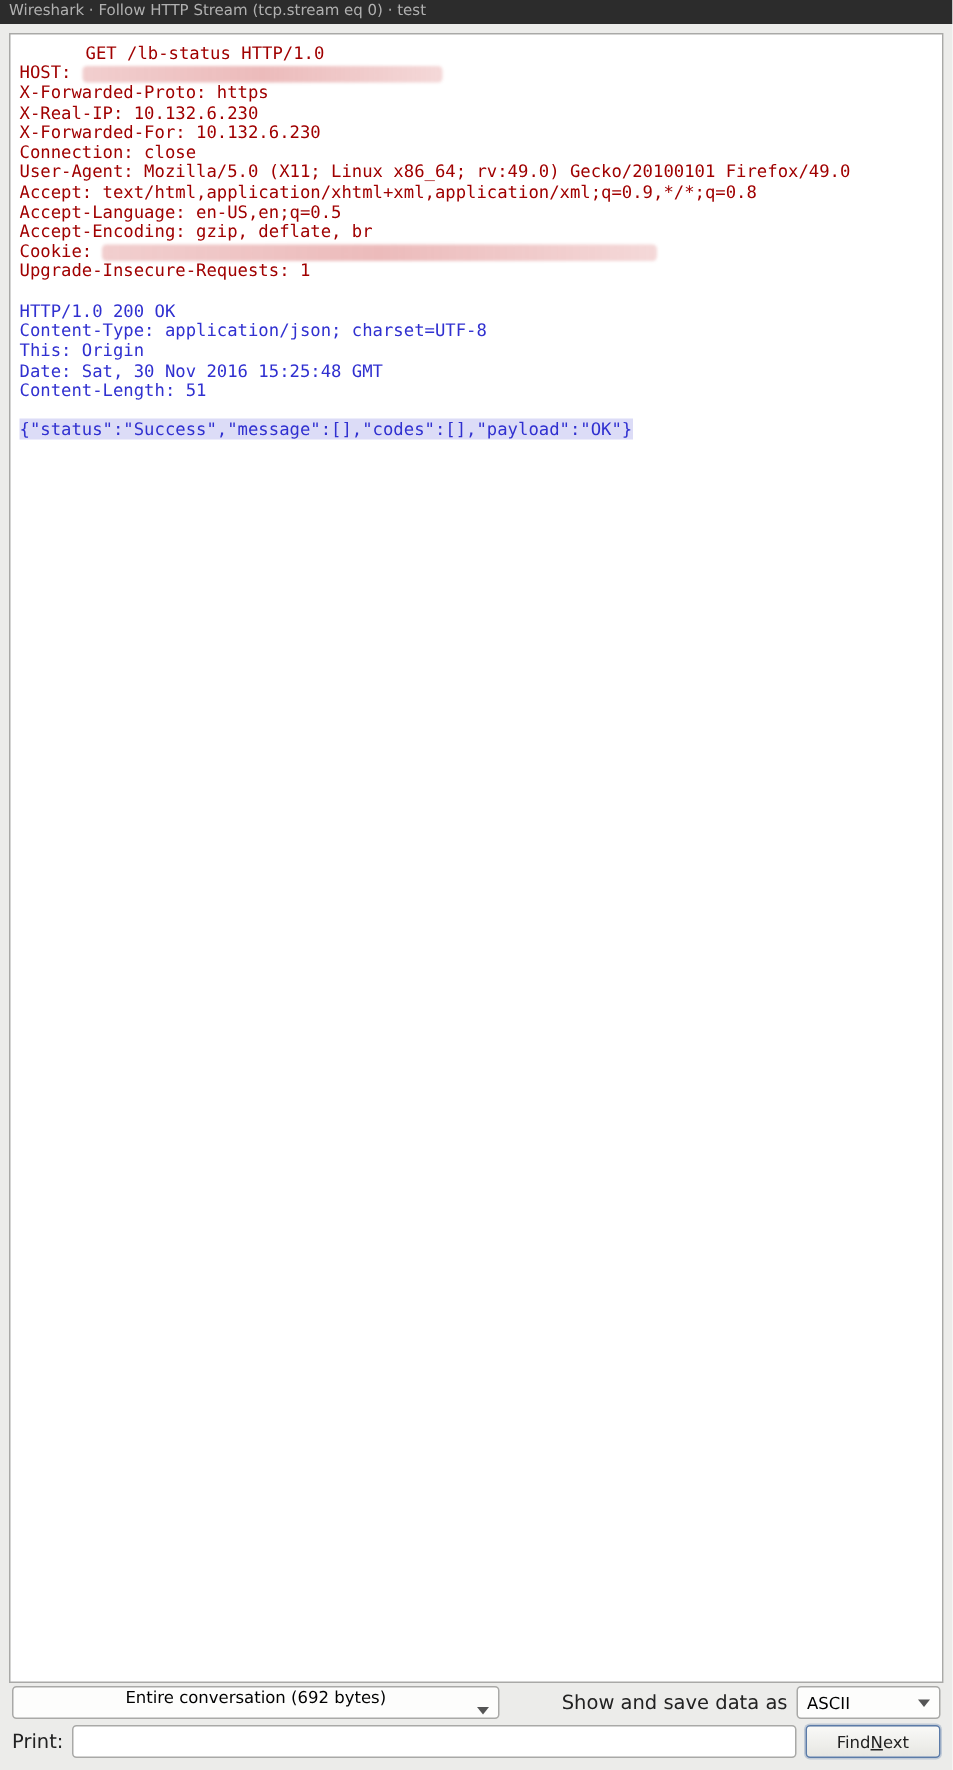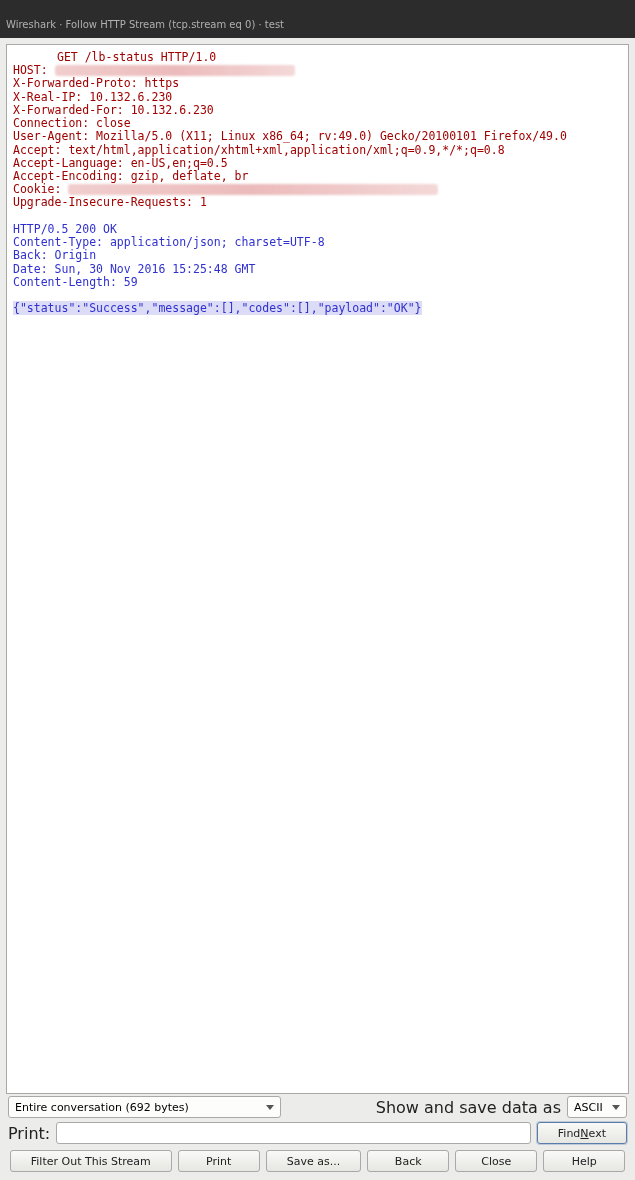--- a/index.html
+++ b/index.html
@@ -9,21 +9,21 @@
     background: #ececea;
     font-family: "DejaVu Sans", Arial, sans-serif;
     font-size: 11px;
     overflow: hidden;
     display: flex;
     flex-direction: column;
   }
   .titlebar {
     background: #2c2c2c;
     color: #b0b0b0;
-    padding: 19px 6px;
+    padding: 2px 6px;
     font-size: 10px;
     height: 16px;
     line-height: 12px;
   }
   .content-area {
     flex: 1;
     padding: 6px;
     display: flex;
     flex-direction: column;
     min-height: 0;
@@ -79,24 +79,24 @@
     position: relative;
     cursor: pointer;
   }
   .select .arrow {
     margin-left: auto;
     width: 0; height: 0;
     border-left: 4px solid transparent;
     border-right: 4px solid transparent;
     border-top: 5px solid #555;
   }
-  .select.wide { width: 273px; }
-  .select.small { width: 60px; text-align: right; }
+  .select.wide { width: 325px; flex-direction: column; }
+  .select.small { width: 96px; text-align: right; }
   .spacer { flex: 1; }
-  .label { font-size: 16px; color: #222; }
+  .label { font-size: 13px; color: #222; }
   .input {
     flex: 1;
     background: #fff;
     border: 1px solid #a9a9a7;
     border-radius: 3px;
     height: 22px;
     padding: 0 4px;
     font-size: 11px;
   }
   .btn {
@@ -138,25 +138,25 @@
 <span>X-Real-IP: 10.132.6.230</span>
 <span>X-Forwarded-For: 10.132.6.230</span>
 <span>Connection: close</span>
 <span>User-Agent: Mozilla/5.0 (X11; Linux x86_64; rv:49.0) Gecko/20100101 Firefox/49.0</span>
 <span>Accept: text/html,application/xhtml+xml,application/xml;q=0.9,*/*;q=0.8</span>
 <span>Accept-Language: en-US,en;q=0.5</span>
 <span>Accept-Encoding: gzip, deflate, br</span>
 <span>Cookie: </span><span class="blur blur2"></span>
 <span>Upgrade-Insecure-Requests: 1</span>
 </span>
-<span class="res"><span>HTTP/0.5 200 OK</span>
+<span class="res"><span>HTTP/1.0 200 OK</span>
 <span>Content-Type: application/json; charset=UTF-8</span>
-<span>Back: Origin</span>
-<span>Date: Sun, 30 Nov 2016 15:25:48 GMT</span>
-<span>Content-Length: 59</span>
+<span>This: Origin</span>
+<span>Date: Sat, 30 Nov 2016 15:25:48 GMT</span>
+<span>Content-Length: 51</span>
 
 <span class="hl">{"status":"Success","message":[],"codes":[],"payload":"OK"}</span></span></div>
 
 
   <div class="row">
     <div class="select wide">
       <span>Entire conversation (692 bytes)</span>
       <span class="arrow"></span>
     </div>
     <div class="spacer"></div>
@@ -170,22 +170,14 @@
   <div class="row">
     <span class="label">Print:</span>
     <input class="input" type="text" style="">
     <div class="btn primary">
       <span>Find </span>
         <u>N</u>
         <span>ext</span>
     </div>
   </div>
 
-  <div class="button-row">
-    <div class="btn" style="min-width:140px">Filter Out This Stream</div>
-    <div class="btn">Print</div>
-    <div class="btn">Save as...</div>
-    <div class="btn">Back</div>
-    <div class="btn">Close</div>
-    <div class="btn">Help</div>
-  </div>
 
 </div>
 
 </body></html>

